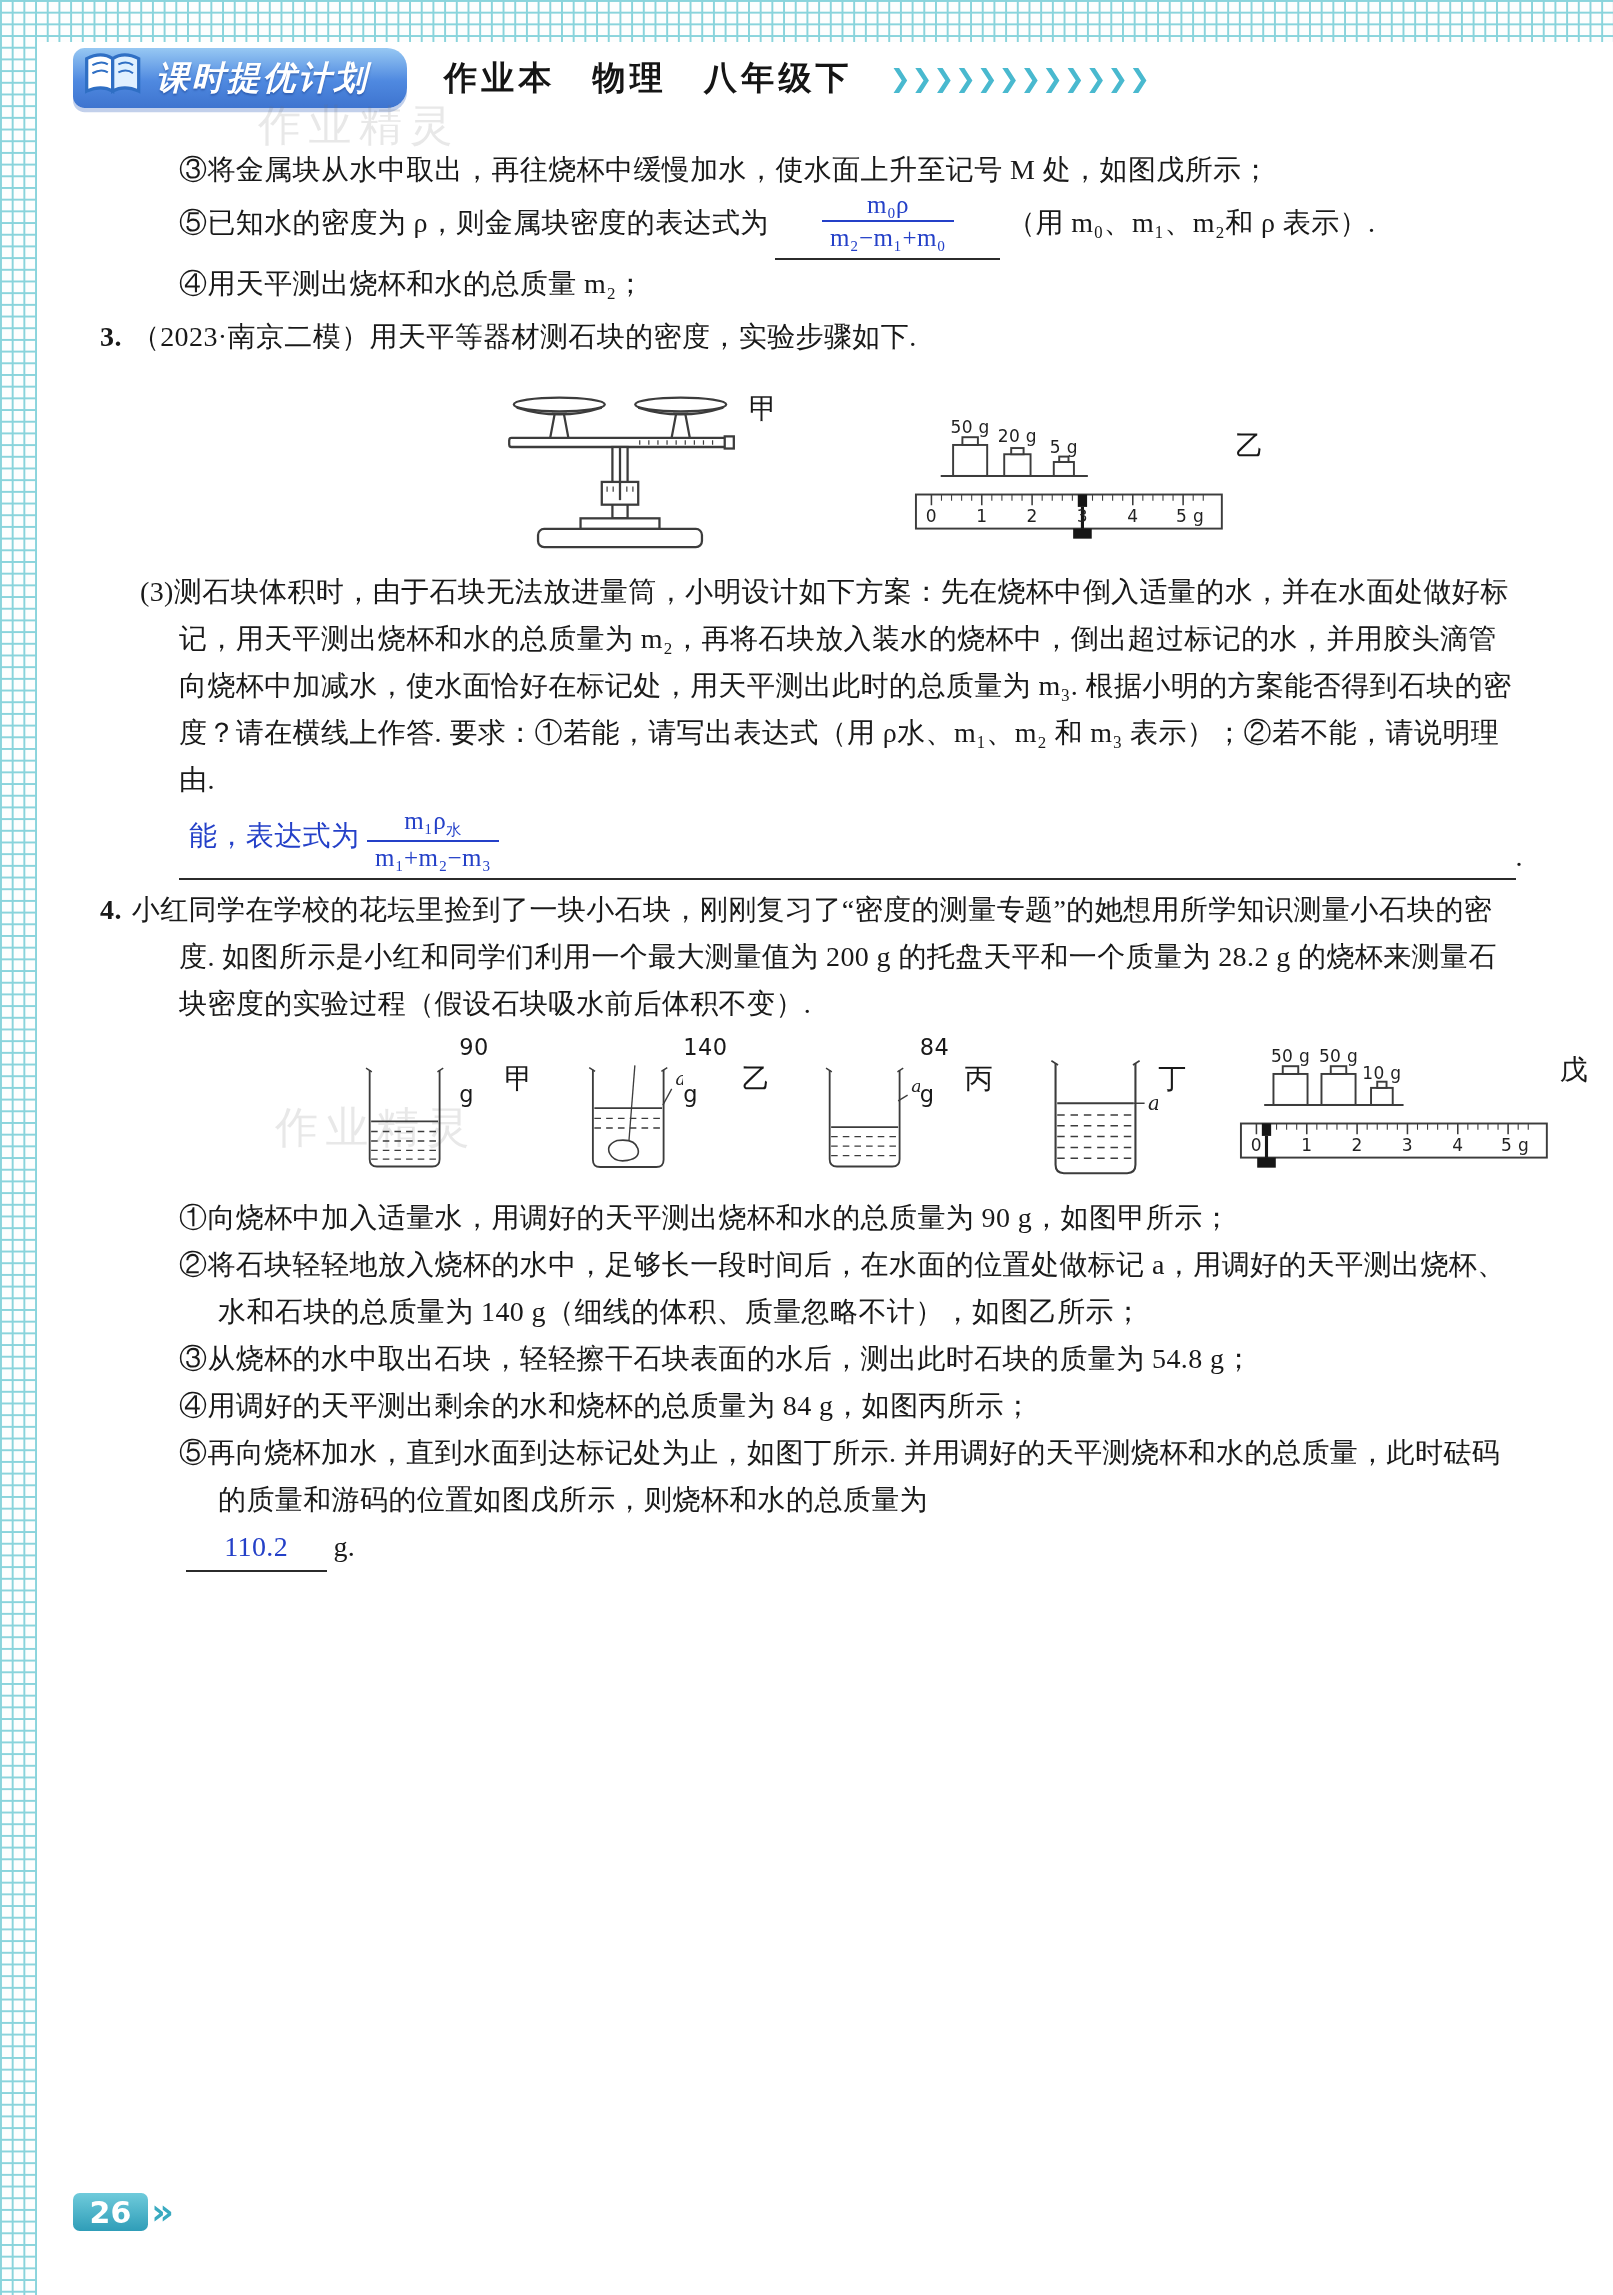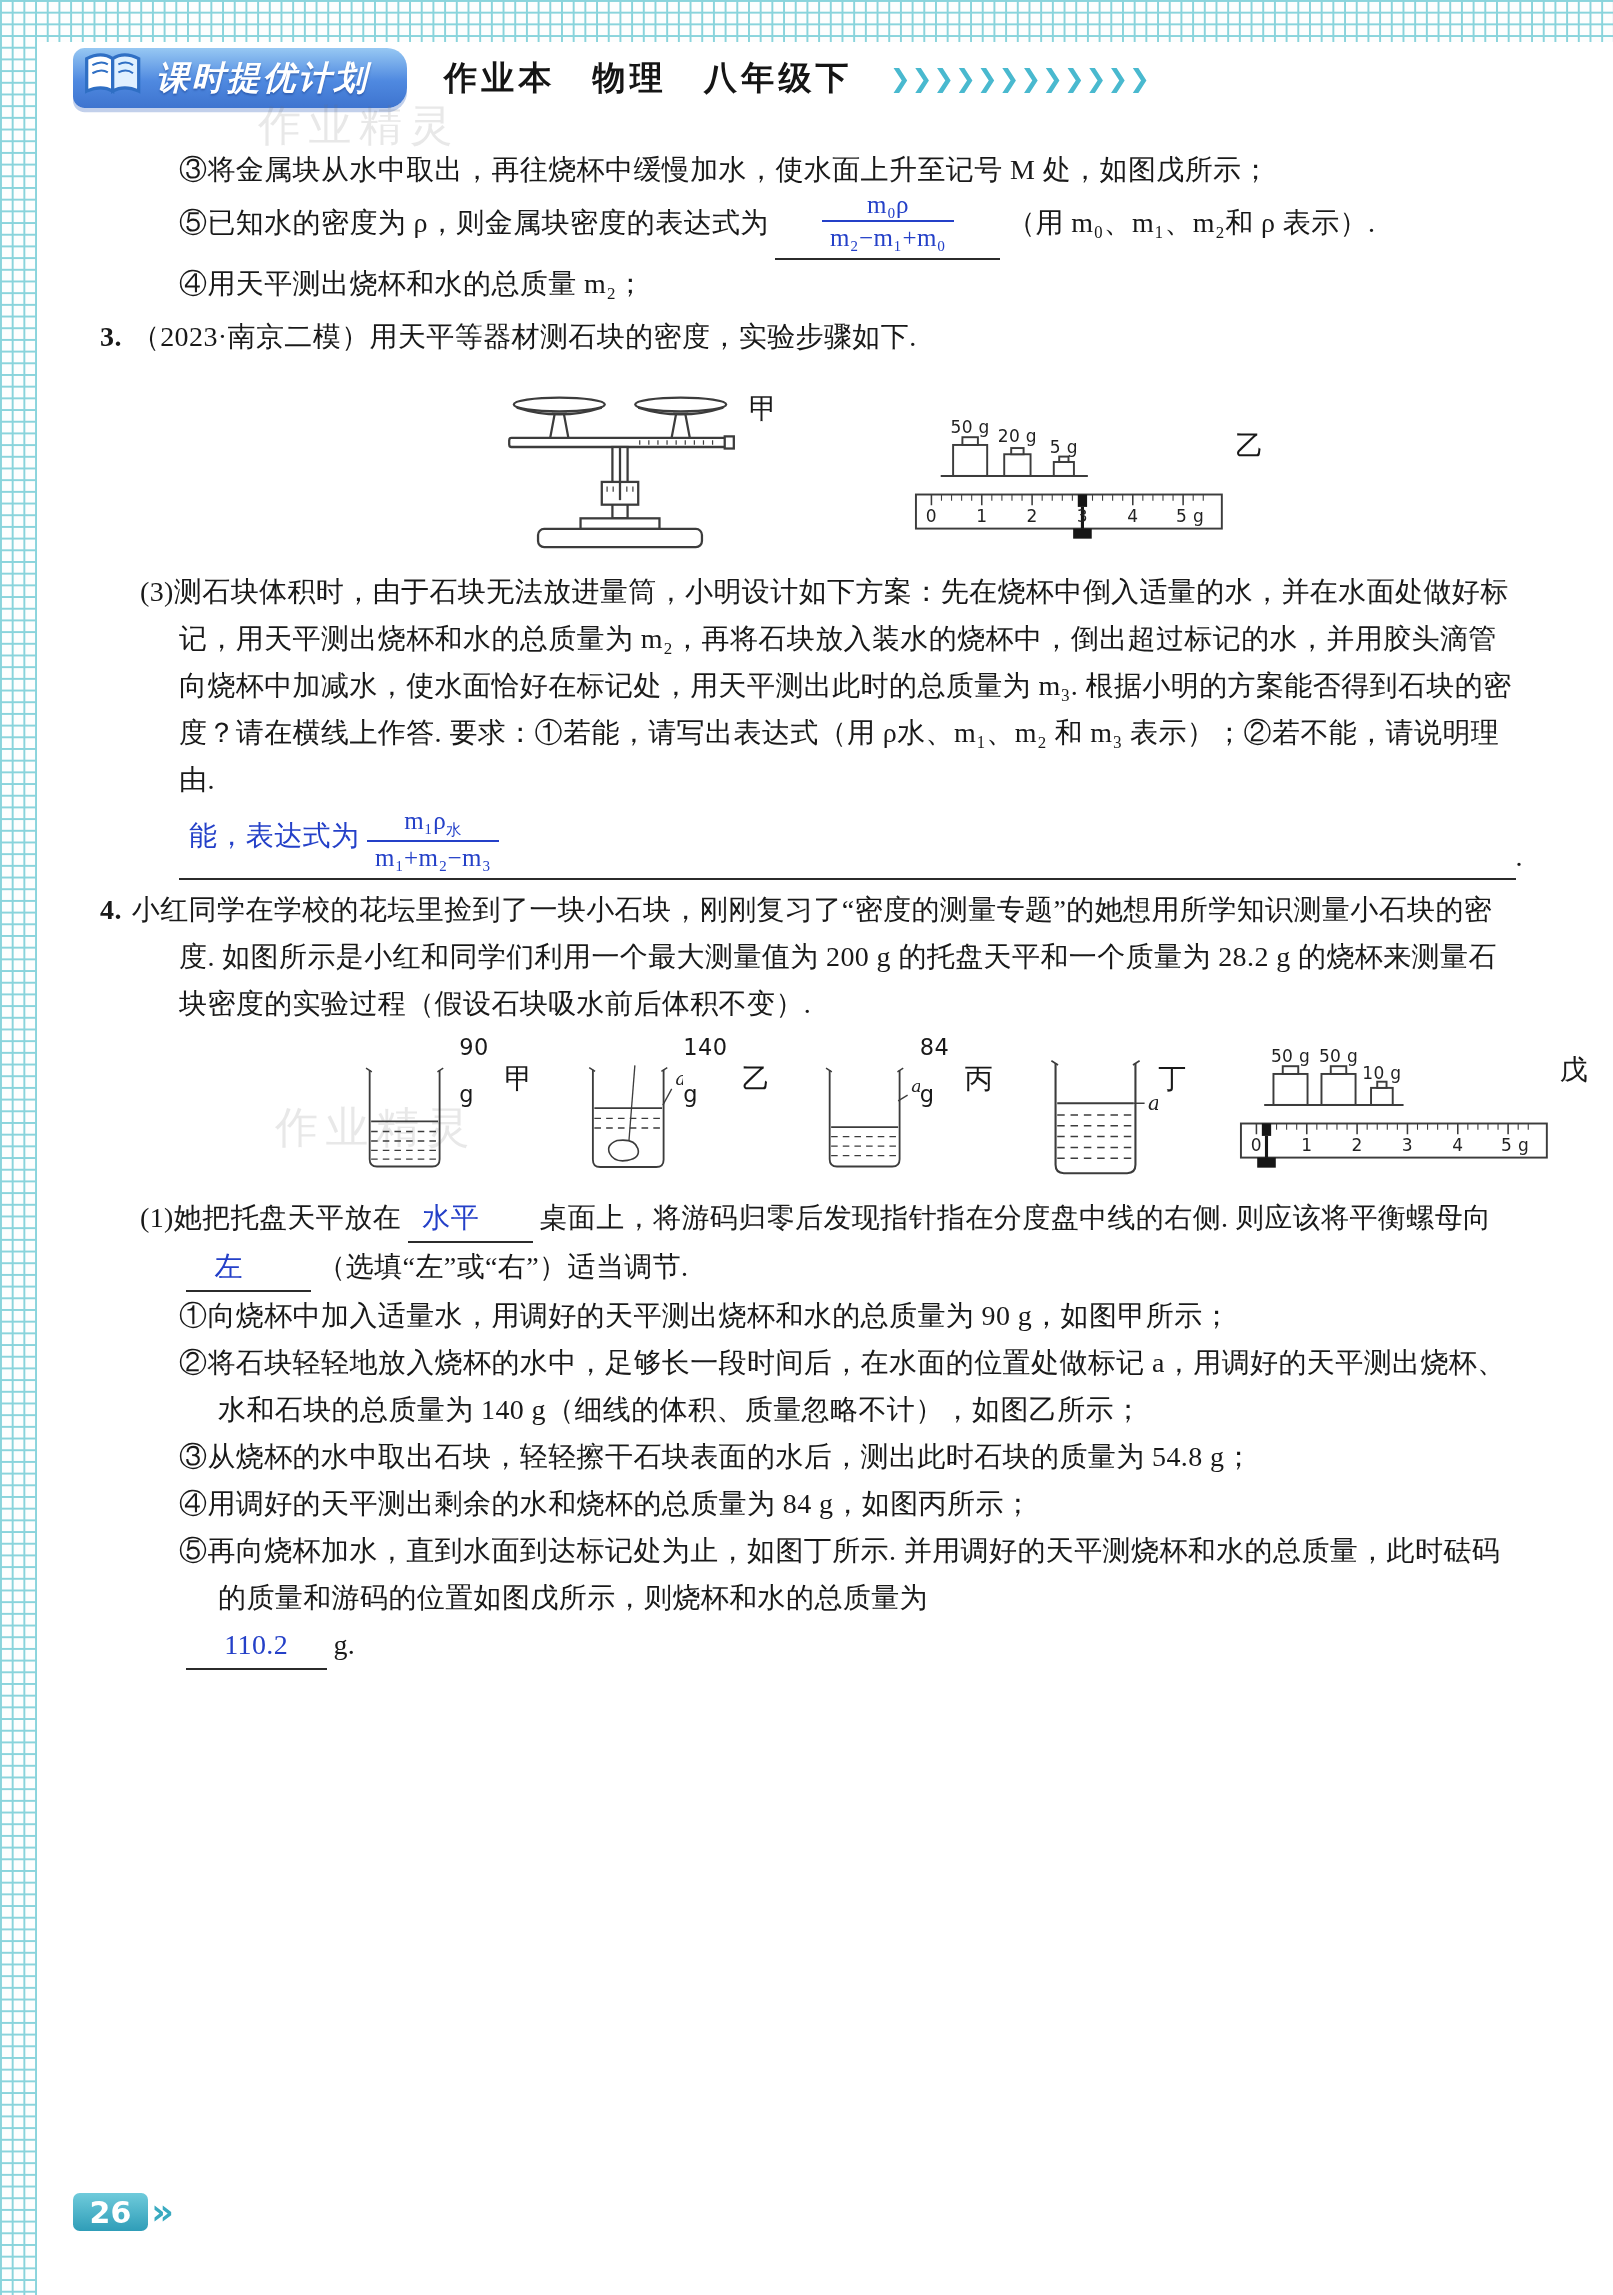--- a/index.html
+++ b/index.html
@@ -266,23 +266,20 @@
           <text x="233" y="136">3</text>
           <text x="298" y="136">4</text>
           <text x="372" y="136">5 g</text>
         </g>
       </svg>
       <div class="bmass"></div>
       <div class="bname">戊</div>
     </div>
   </div>
 
-  <div class="sub">
-    <span>(1)她把托盘天平放在</span><span class="blank w150"><span class="ans">水平</span></span><span>桌面上，将游码归零后发现指针指在分度盘中线的右侧. 则应该将平衡螺母向</span><span class="blank w150"><span class="ans">左</span></span><span>（选填“左”或“右”）适当调节.</span>
-  </div>
 
 
   <div class="step">①向烧杯中加入适量水，用调好的天平测出烧杯和水的总质量为 90 g，如图甲所示；</div>
   <div class="step">②将石块轻轻地放入烧杯的水中，足够长一段时间后，在水面的位置处做标记 a，用调好的天平测出烧杯、水和石块的总质量为 140 g（细线的体积、质量忽略不计），如图乙所示；</div>
   <div class="step">③从烧杯的水中取出石块，轻轻擦干石块表面的水后，测出此时石块的质量为 54.8 g；</div>
   <div class="step">④用调好的天平测出剩余的水和烧杯的总质量为 84 g，如图丙所示；</div>
   <div class="step">⑤再向烧杯加水，直到水面到达标记处为止，如图丁所示. 并用调好的天平测烧杯和水的总质量，此时砝码的质量和游码的位置如图戊所示，则烧杯和水的总质量为</div>
   <div class="step0">
     <span class="blank w160"><span class="ans">110.2</span></span><span>g.</span>
   </div>

